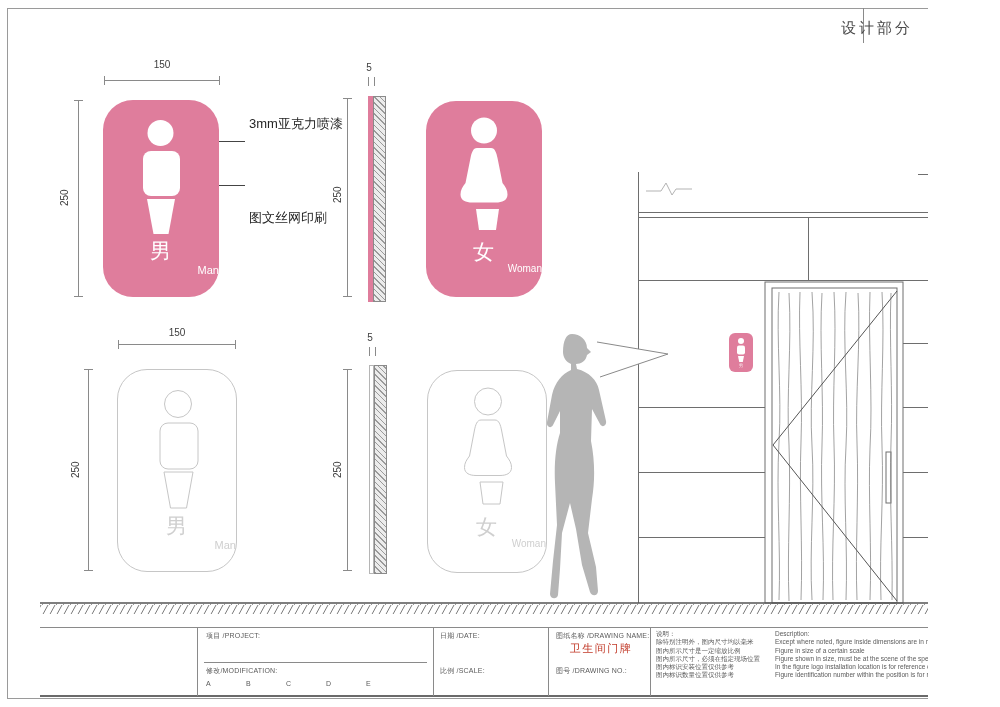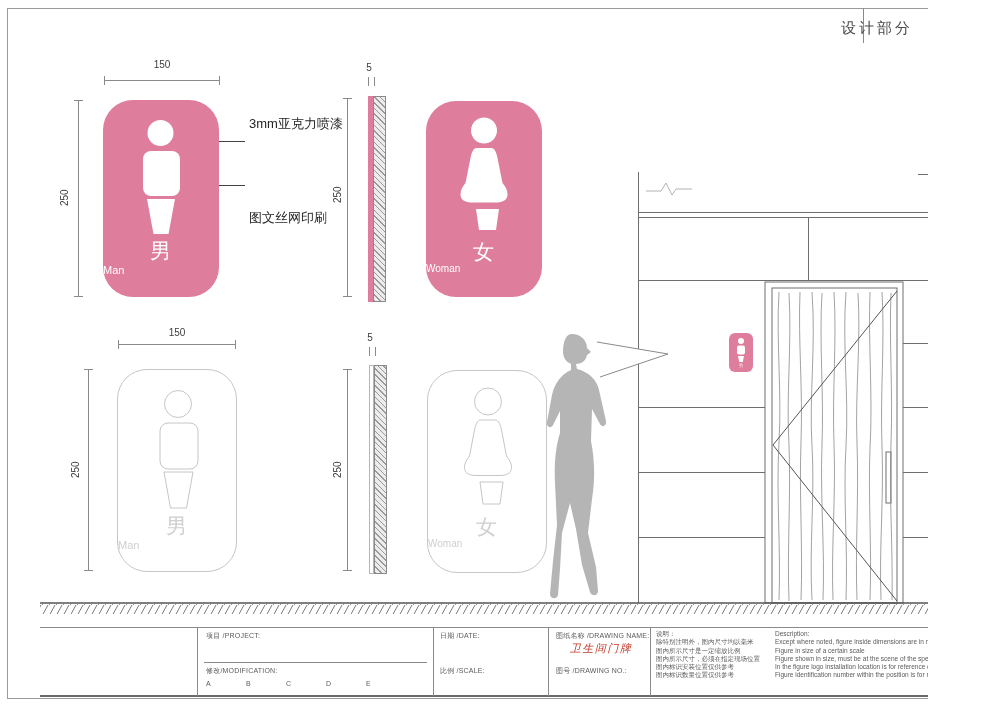--- a/index.html
+++ b/index.html
@@ -13,21 +13,21 @@
   .tick-h { position:absolute; width:9px; height:1px; background:#8a8a8a; }
   .dimlabel { position:absolute; font-size:10px; color:#3c3c3c; text-align:center; white-space:nowrap; }
   .dimlabel-v { position:absolute; font-size:10px; color:#3c3c3c; writing-mode:vertical-rl; transform:rotate(180deg); display:flex; align-items:center; justify-content:center; }
   .callout-label { position:absolute; font-size:13px; color:#262626; white-space:nowrap; }
   .callout-dot { position:absolute; width:5px; height:5px; border-radius:50%; background:#111; }
   .callout-line { position:absolute; height:1px; background:#444; }
   .sign { position:absolute; border-radius:30px; }
   .sign.pink { background:#df7d9c; }
   .sign.outline { background:#fff; border:1px solid #c6c6c6; }
   .sign-cn { position:absolute; left:0; right:0; text-align:center; font-size:21px; line-height:22px; letter-spacing:1px; }
-  .sign-en { position:absolute; left:0; right:0; text-align:left; font-size:11px; line-height:12px; }
+  .sign-en { position:absolute; left:0; right:0; text-align:right; font-size:11px; line-height:12px; }
   .pink .sign-cn, .pink .sign-en { color:#fff; }
   .outline .sign-cn, .outline .sign-en { color:#cfcfcf; }
   .strip-pink { position:absolute; background:#df7d9c; }
   .strip-white { position:absolute; background:#fff; border:1px solid #b5b5b5; }
   .strip-hatch { position:absolute; border:1px solid #8a8a8a;
     background:repeating-linear-gradient(45deg,#9a9a9a 0 1px,#ececec 1px 4px); }
   .tb-label { position:absolute; font-size:7px; color:#5a5a5a; letter-spacing:0.2px; white-space:nowrap; }
   .tb-note { position:absolute; font-size:6.5px; line-height:8.3px; color:#5a5a5a; white-space:nowrap; }
   .tb-note div { height:8.3px; }
   .dwg-name { position:absolute; font-size:11px; color:#c23b2a; letter-spacing:1.5px; text-align:center; white-space:nowrap; }
@@ -222,21 +222,21 @@
     <div class="tb-label" style="left:206px; top:680px;">A</div>
     <div class="tb-label" style="left:246px; top:680px;">B</div>
     <div class="tb-label" style="left:286px; top:680px;">C</div>
     <div class="tb-label" style="left:326px; top:680px;">D</div>
     <div class="tb-label" style="left:366px; top:680px;">E</div>
 
     <div class="tb-label" style="left:440px; top:631px;">日期 /DATE:</div>
     <div class="tb-label" style="left:440px; top:666px;">比例 /SCALE:</div>
 
     <div class="tb-label" style="left:556px; top:631px;">图纸名称 /DRAWING NAME:</div>
-    <div class="dwg-name" style="left:556px; top:641px; width:90px;font-style:italic;">卫生间门牌</div>
+    <div class="dwg-name" style="left:556px; top:641px; width:90px;">卫生间门牌</div>
     <div class="tb-label" style="left:556px; top:666px;">图号 /DRAWING NO.:</div>
 
     <div class="tb-note" style="left:656px; top:630px; width:112px;">
       <div>说明：</div>
       <div>除特别注明外，图内尺寸均以毫米</div>
       <div>图内所示尺寸是一定缩放比例</div>
       <div>图内所示尺寸，必须在指定现场位置</div>
       <div>图内标识安装位置仅供参考</div>
       <div>图内标识数量位置仅供参考</div>
     </div>

